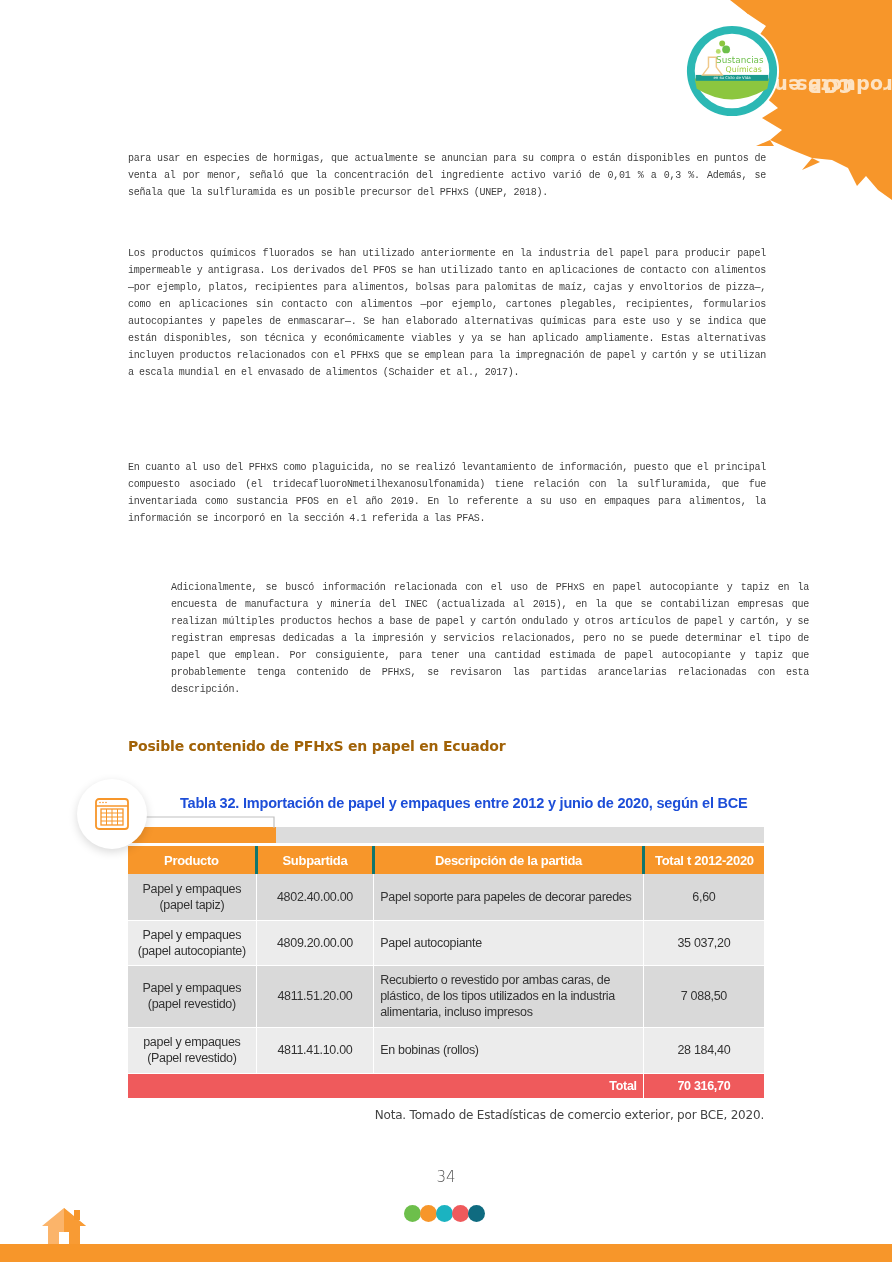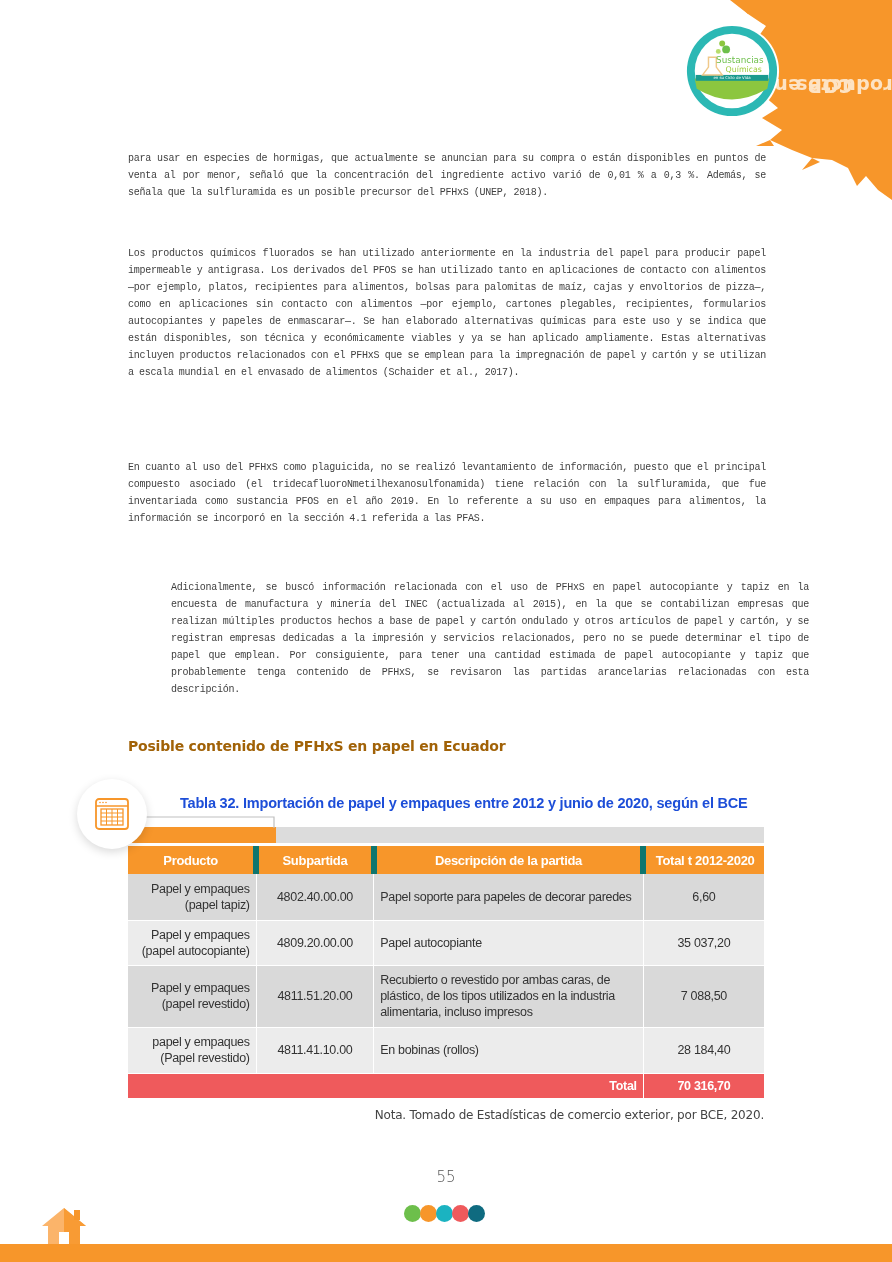--- a/index.html
+++ b/index.html
@@ -52,28 +52,28 @@
   .bar-grey { position: absolute; left: 128px; top: 827px; width: 636px; height: 16px; background: #dcdcdc; }
   .bar-orange { position: absolute; left: 128px; top: 827px; width: 148px; height: 16px; background: #f7962a; }
 
   table.data {
     position: absolute; left: 128px; top: 846px; width: 636px;
     border-collapse: collapse; font-family: "Liberation Sans", sans-serif;
     font-size: 12.5px; color: #333; letter-spacing: -0.3px;
   }
   table.data th {
     background: #f7962a; color: #fff; font-weight: bold; height: 28px;
-    font-size: 13px; border-right: 6px solid #0f766e; text-align: center;
+    font-size: 13px; border-right: 3px solid #0f766e; text-align: center;
   }
   table.data th:last-child { border-right: none; }
   table.data td { padding: 4px 6px; border-right: 1px solid #fff; border-bottom: 1px solid #fff; line-height: 16px; vertical-align: middle; }
   table.data td:last-child { border-right: none; }
   table.data tr.r-dark td { background: #d9d9d9; }
   table.data tr.r-light td { background: #ececec; }
-  td.c-prod { width: 129px; text-align: right; }
+  td.c-prod { width: 129px; text-align: center; }
   td.c-sub { width: 118px; text-align: center; }
   td.c-desc { width: 273px; text-align: left; }
   td.c-tot { width: 122px; text-align: center; }
   tr.total-row td { background: #ef5a5c; color: #fff; font-weight: bold; height: 16px; text-align: right; }
   tr.total-row td.tot-val { text-align: center; border-left: 1px solid #f38a8b; margin-left: 42px; }
 
   .note {
     position: absolute; right: 128px; top: 1108px;
     font-family: "DejaVu Sans", sans-serif; font-size: 12px; color: #444; letter-spacing: -0.2px;
   }
@@ -181,21 +181,21 @@
     </tr>
     <tr class="total-row">
       <td colspan="3">Total</td>
       <td class="tot-val">70 316,70</td>
     </tr>
   </tbody>
 </table>
 
 <div class="note">Nota. Tomado de Estadísticas de comercio exterior, por BCE, 2020.</div>
 
-<div class="page-number">55</div>
+<div class="page-number">34</div>
 <div class="dots">
   <span class="dot" style="background: rgb(109, 191, 75);"></span>
   <span class="dot" style="background: rgb(247, 150, 42);"></span>
   <span class="dot" style="background: rgb(27, 179, 193);"></span>
   <span class="dot" style="background: rgb(239, 90, 92);"></span>
   <span class="dot" style="background: rgb(15, 107, 128);"></span>
 </div>
 
 <svg class="home" viewBox="0 0 48 40">
   <polygon points="2,20 24,2 46,20 40,20 40,38 8,38 8,20" fill="#fbb46a"></polygon>

